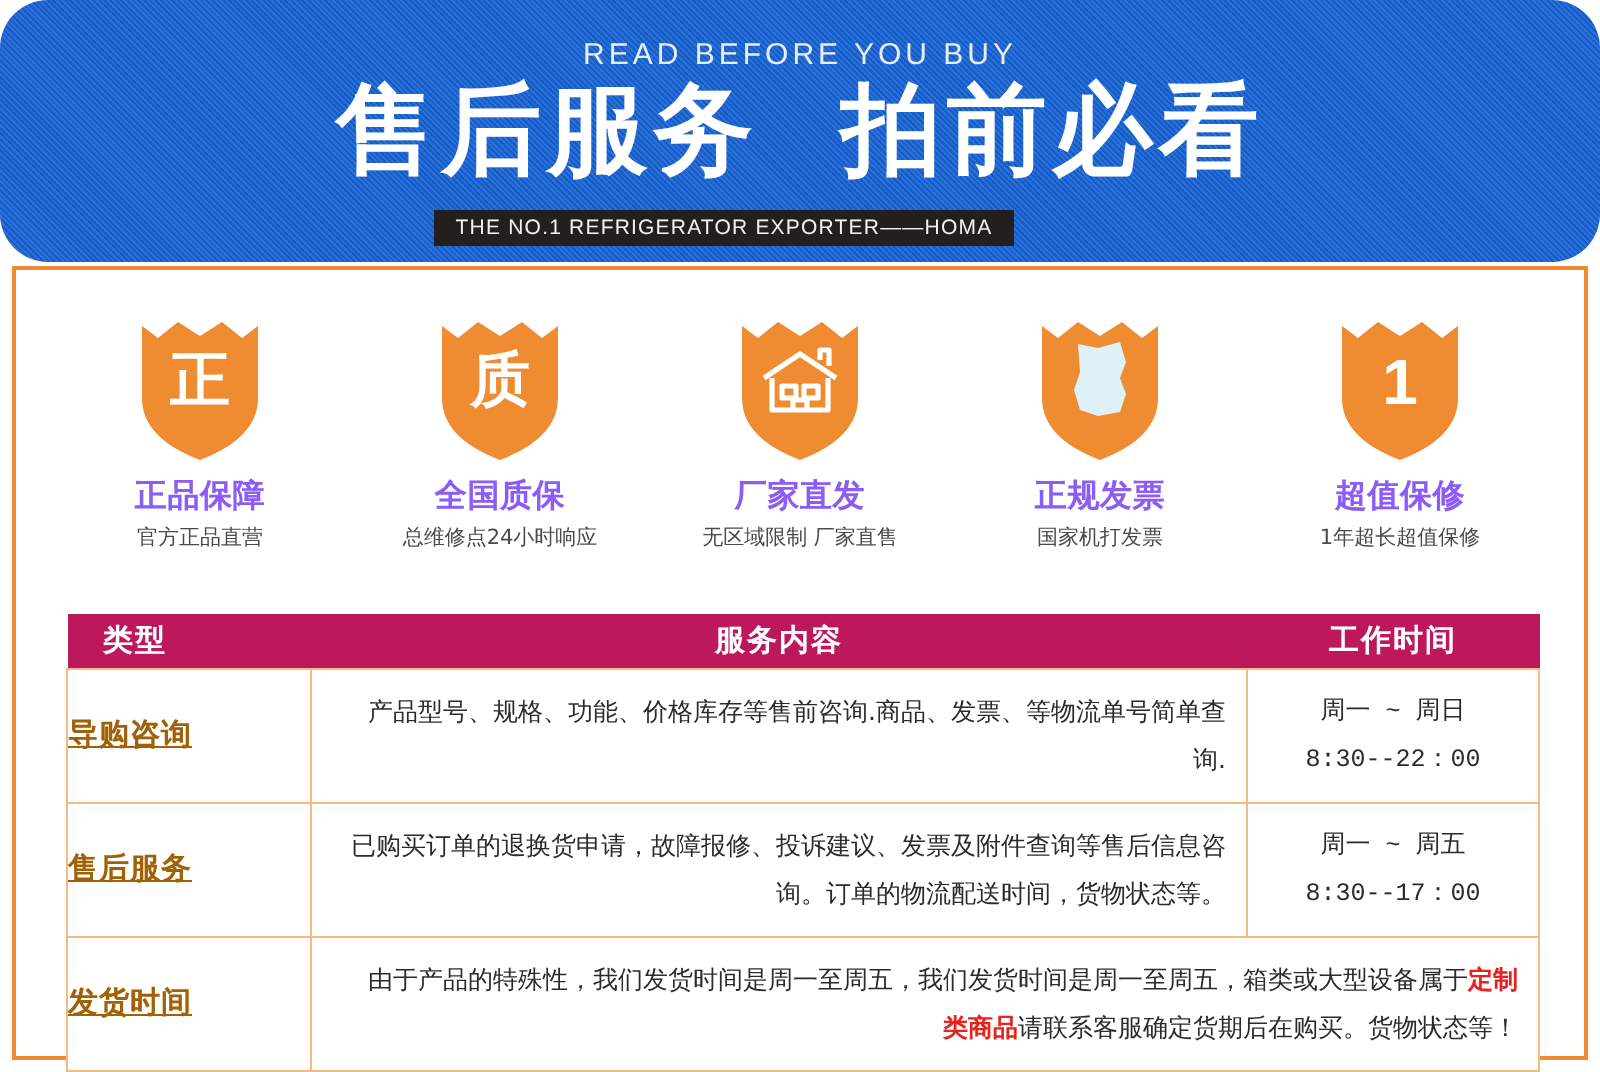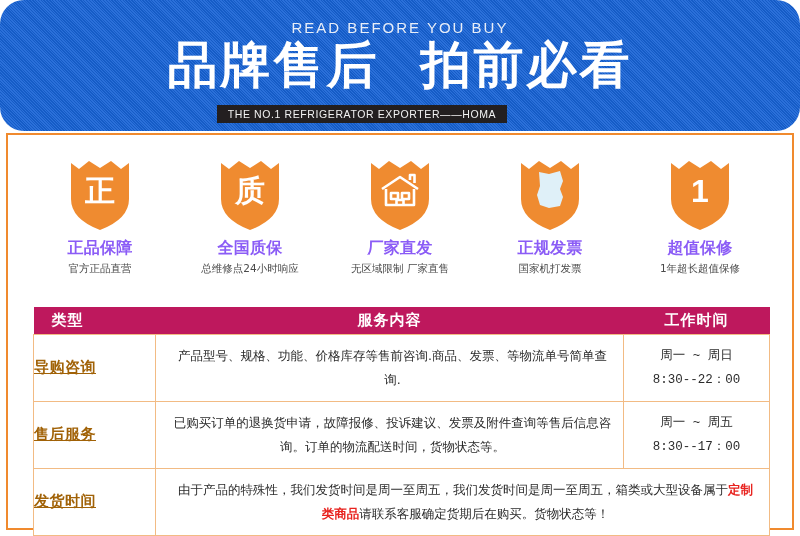--- a/index.html
+++ b/index.html
@@ -156,41 +156,41 @@
     letter-spacing:0.5px;
     border-left:1px solid #f2bb84;
     text-decoration:underline;
   }
   td.content {
     padding:9px 10px 9px 16px;
     font-size:12.5px;
     line-height:24px;
     color:#2b2b2b;
     font-family:"DejaVu Sans","Liberation Sans", sans-serif;
-    text-align:center;
+    text-align:right;
   }
   td.hours {
     text-align:center;
     font-size:12.5px;
     line-height:24px;
     color:#2b2b2b;
     font-family:Liberation Mono, monospace;
     padding:9px 4px;
   }
   .hl-red { color:#e8231f; font-weight:bold; }
   .hours-line { display:block; white-space:nowrap; }
 </style>
 </head>
 <body>
 
 <div id="page">
 
   <div class="banner">
     <div class="banner-en">READ BEFORE YOU BUY</div>
-    <div class="banner-cn">品牌售后  拍前必看</div>
+    <div class="banner-cn">售后服务  拍前必看</div>
     <div class="banner-tagwrap">
       <span class="banner-tag">THE NO.1 REFRIGERATOR EXPORTER——HOMA</span>
     </div>
   </div>
 
   <div class="frame">
 
     <div class="icons">
 
       <div class="icon-cell">

